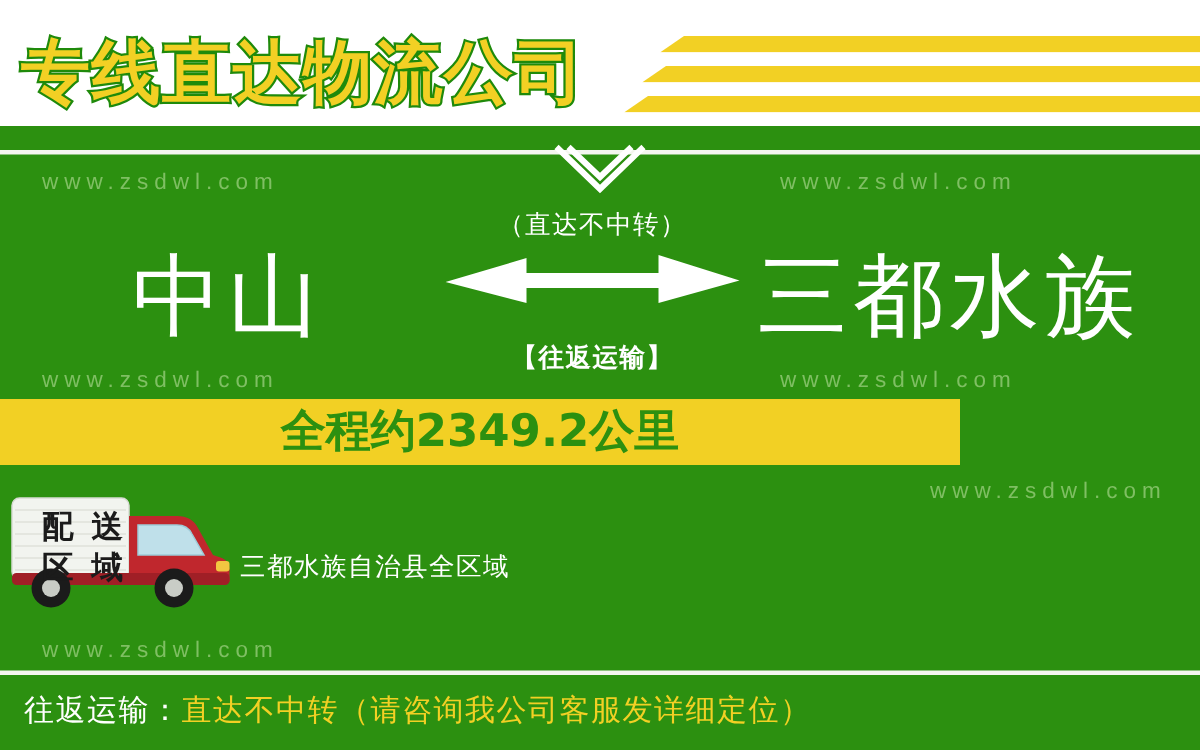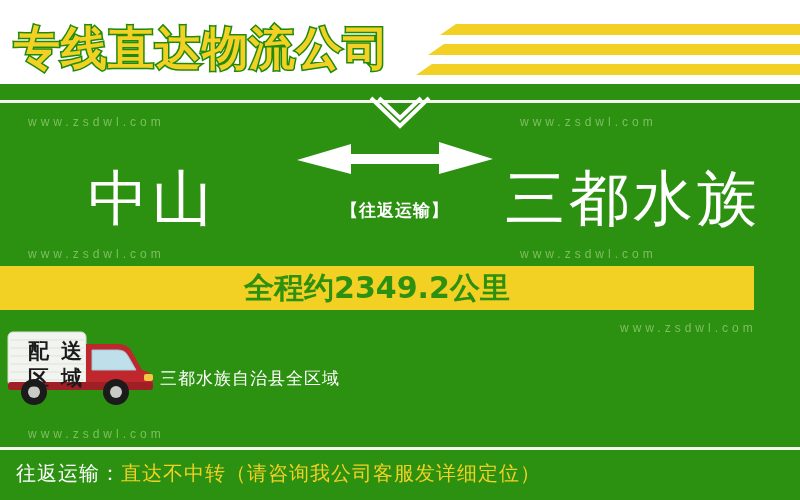--- a/index.html
+++ b/index.html
@@ -68,21 +68,21 @@
   .mid-top, .mid-bottom {
     color:#ffffff; font-size:17px; line-height:24px; letter-spacing:1px;
     font-family:"DejaVu Sans","Liberation Sans",sans-serif; white-space:nowrap;
   }
   .mid-top    { margin-bottom:4px; }
   .mid-arrow  { width:200px; height:40px; margin:0 auto; }
   .mid-bottom { margin-top:16px; font-weight:bold; }
 
   
   .yellow-bar {
-    position:absolute; left:0; top:266px; width:754px; height:44px;
+    position:absolute; left:0; top:266px; width:640px; height:44px;
     background:#f2d024; z-index:5;
     display:flex; align-items:center; justify-content:center; gap:38px;
   }
   .yb-text {
     color:#2c9010; font-size:30px; font-weight:bold; line-height:40px;
     white-space:nowrap; letter-spacing:0px;
     font-family:"DejaVu Sans","Liberation Sans",sans-serif;
   }
 
   
@@ -108,21 +108,21 @@
   .addr {
     position:absolute; left:16px; top:458px; z-index:5;
     font-size:20px; line-height:30px; white-space:nowrap; letter-spacing:1px;
     font-family:"DejaVu Sans","Liberation Sans",sans-serif;
   }
   .addr-label { color:#ffffff; }
   .addr-value { color:#f2d024; }
 
   
   .wm {
-    position:absolute; color:#7fbf63; font-size:12px; line-height:20px;
+    position:absolute; color:#7fbf63; font-size:15px; line-height:20px;
     letter-spacing:4px; z-index:2; white-space:nowrap; user-select:none;
     font-family:"Liberation Sans",sans-serif;
     text-align:center;
   }
 </style>
 </head>
 <body>
 
 <div id="banner">
 
@@ -149,20 +149,21 @@
       <div class="stripe s1"></div>
       <div class="stripe s2"></div>
       <div class="stripe s3"></div>
     </div>
   </div>
 
   <div class="city city-left">中山</div>
   <div class="city city-right">三都水族</div>
 
   <div class="mid-block">
+    <div class="mid-top">（直达不中转）</div>
     <svg class="mid-arrow" viewBox="0 0 200 40">
       <path d="M2,22 L56,6 L56,16 L144,16 L144,4 L198,21 L144,36 L144,26 L56,26 L56,36 Z" fill="#ffffff"></path>
     </svg>
     <div class="mid-bottom">【往返运输】</div>
   </div>
 
   <div class="yellow-bar">
     <div class="yb-text">全程约2349.2公里</div>
   </div>
 

